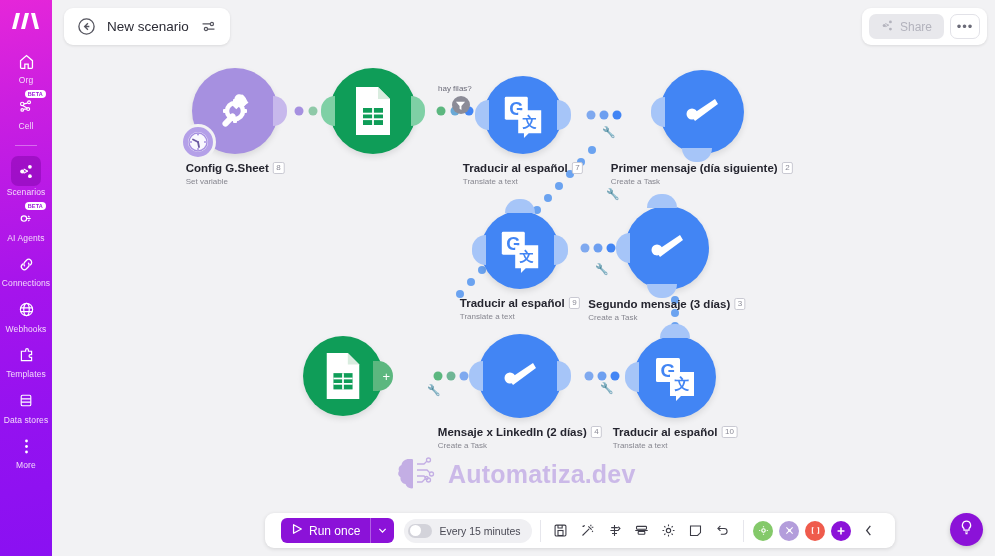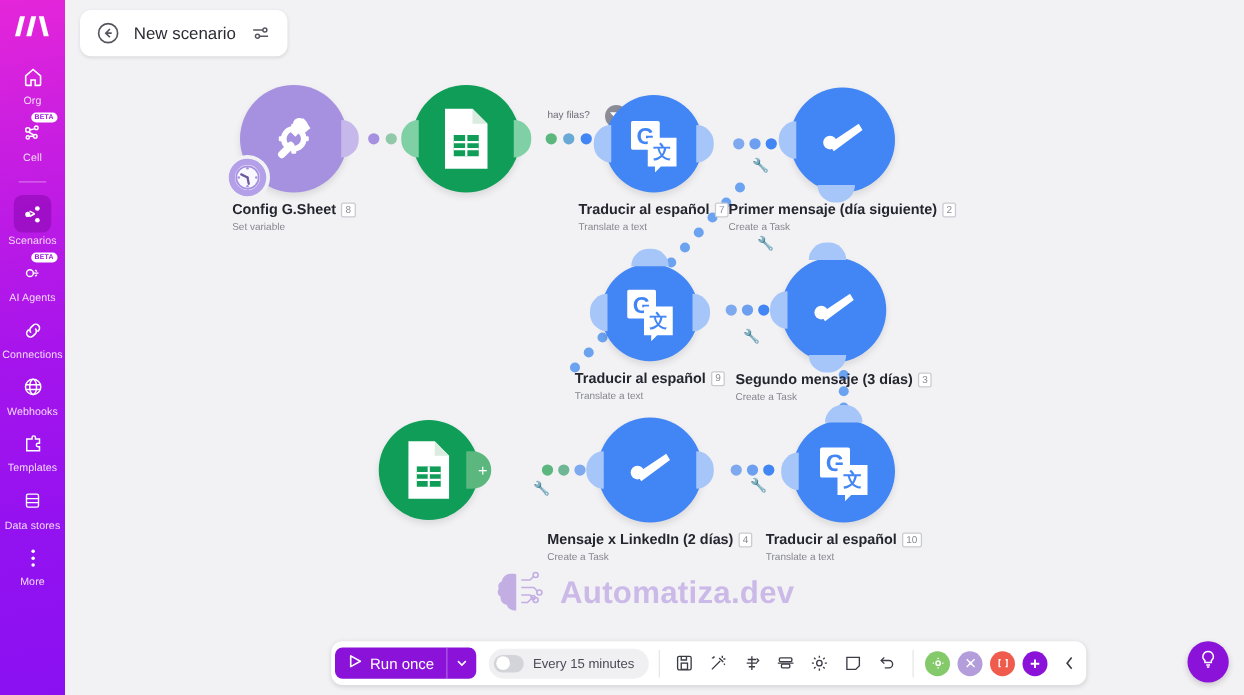--- a/index.html
+++ b/index.html
@@ -132,21 +132,21 @@
   }
   .clock-badge {
     position: absolute; left: -12px; bottom: -6px;
     width: 36px; height: 36px; border-radius: 50%;
     background: #b4a0e8;
     border: 3px solid #f2f2f4;
     display: flex; align-items: center; justify-content: center;
   }
   .filter-marker {
     position: absolute;
-    display: flex; flex-direction: row; align-items: center;
+    display: flex; flex-direction: column; align-items: center;
   }
   .filter-label { font-size: 8px; color: #6b6b78; margin-bottom: 3px; }
   .filter-funnel {
     width: 18px; height: 18px; border-radius: 50%;
     background: #8c8c97; display: flex; align-items: center; justify-content: center;
   }
 
   
   #watermark {
     position: absolute; left: 345px; top: 455px;
@@ -157,21 +157,21 @@
     font-size: 25px; font-weight: bold; color: #cbb9e8;
     letter-spacing: .2px;
   }
 
   
   #toolbar {
     position: absolute; left: 265px; top: 513px;
     height: 35px;
     background: #fff; border-radius: 9px;
     display: flex; align-items: center;
-    padding: 0 3px; gap: 3px;
+    padding: 0 16px; gap: 3px;
     box-shadow: 0 1px 4px rgba(0,0,0,0.12);
     z-index: 30;
   }
   #run-once {
     display: flex; align-items: center;
     background: #8b12d8; border-radius: 6px;
     height: 25px; cursor: pointer; overflow: hidden;
   }
   #run-once-main {
     display: flex; align-items: center; gap: 6px;
@@ -371,21 +371,21 @@
         <div class="node-title">
           <span>Traducir al español</span>
           <span class="node-num">7</span>
         </div>
         <div class="node-sub">Translate a text</div>
       </div>
       <div class="node-wrench" style="left:118px;top:50px;">🔧</div>
       <div class="node-wrench" style="left:122px;top:112px;">🔧</div>
     </div>
 
-    <div class="node" style="left:580px;top:70px;">
+    <div class="node" style="left:608px;top:70px;">
       <div class="node-circle" style="width:84px;height:84px;background:#4285f4;">
         <svg width="48" height="48" viewBox="0 0 48 48">
           <circle cx="14" cy="26" r="5.5" fill="#fff"></circle>
           <path d="M13 27 L37 11 L40 16 L17 33 z" fill="#fff"></path>
         </svg>
         <div style="position:absolute;left:-9px;top:27px;width:14px;height:30px;background:#a6c5f8;border-radius:16px 0 0 16px;"></div>
         <div style="position:absolute;left:22px;top:78px;width:30px;height:14px;background:#a6c5f8;border-radius:0 0 16px 16px;"></div>
       </div>
       <div class="node-label">
         <div class="node-title">
@@ -637,20 +637,35 @@
     <span id="scenario-title">New scenario</span>
     <span class="hdr-ico">
       <svg width="17" height="17" viewBox="0 0 20 20" fill="none" stroke="#55555f" stroke-width="1.4">
         <path d="M3 7h11M6 13h11"></path>
           <circle cx="14" cy="7" r="1.9" fill="#fff"></circle>
           <circle cx="7" cy="13" r="1.9" fill="#fff"></circle>
       </svg>
     </span>
   </div>
 
+  <div id="header-right">
+    <button id="share-btn">
+      <span>
+        <svg width="13" height="13" viewBox="0 0 20 20" fill="#b3b3bd">
+          <circle cx="14.5" cy="4.5" r="2.2"></circle>
+            <circle cx="14.5" cy="15.5" r="2.2"></circle>
+            <circle cx="5" cy="10" r="2.4"></circle>
+          <rect x="7" y="6.3" width="6" height="1.3" transform="rotate(28 7 6.3)"></rect>
+          <rect x="7" y="11.3" width="6" height="1.3" transform="rotate(-28 7 12.7)"></rect>
+        </svg>
+      </span>
+      <span>Share</span>
+    </button>
+    <div id="more-btn">•••</div>
+  </div>
 
   <div id="toolbar">
     <div id="run-once">
       <div id="run-once-main">
         <span>
           <svg width="12" height="12" viewBox="0 0 14 14" fill="none" stroke="#fff" stroke-width="1.5" stroke-linejoin="round">
             <path d="M3 2l9 5-9 5z"></path>
           </svg>
         </span>
         <span>Run once</span>

